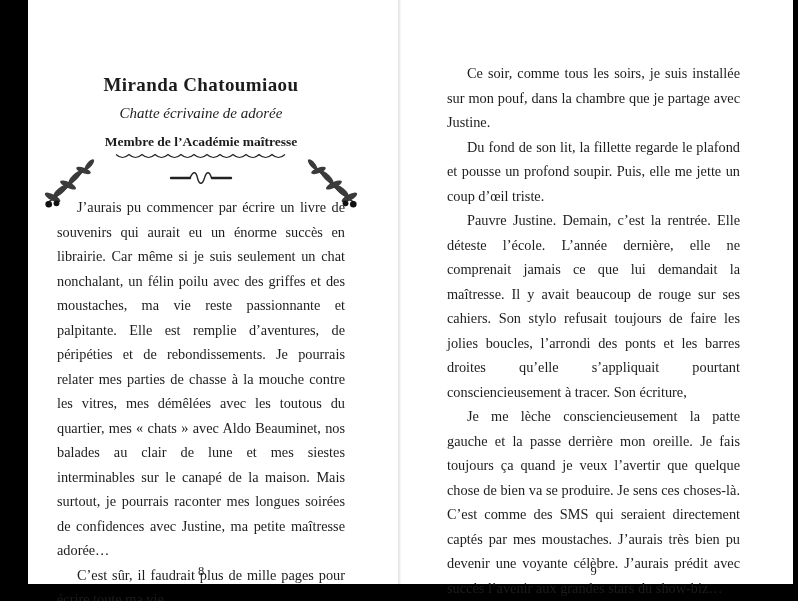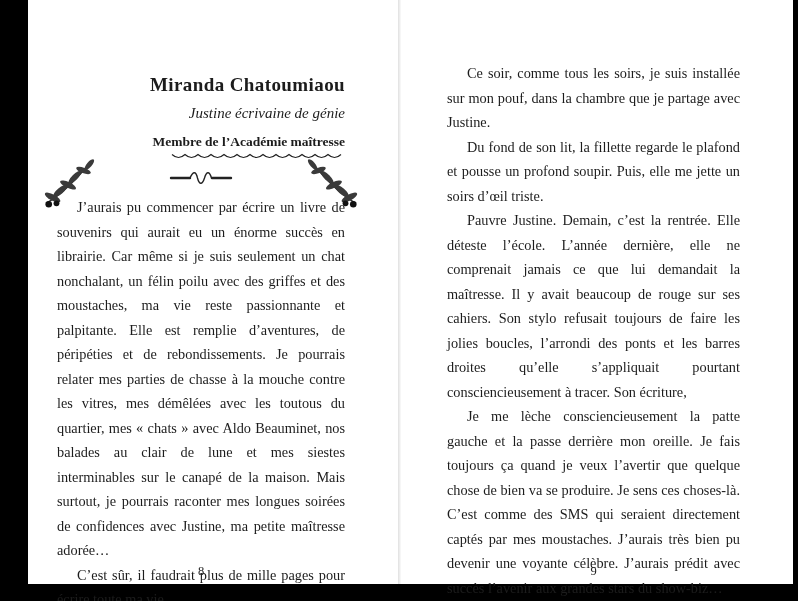--- a/index.html
+++ b/index.html
@@ -18,21 +18,21 @@
   .gutter {
     position: absolute; left: 398px; top: 0; width: 3px; height: 584px;
     background: linear-gradient(to right, rgba(0,0,0,0.12), rgba(0,0,0,0.02));
   }
 
   .page { position: absolute; top: 0; }
   .page-left  { left: 57px;  width: 288px; }
   .page-right { left: 447px; width: 293px; }
 
   
-  .chapter-head { position: relative; text-align: right; }
+  .chapter-head { position: relative; text-align: center; }
   .title {
     margin-top: 74px;
     font-size: 19px; font-weight: bold; letter-spacing: 0.4px;
   }
   .subtitle { margin-top: 9px; font-style: italic; font-size: 15px; }
   .affiliation { margin-top: 12px; font-weight: bold; font-size: 13.5px; }
   .scallop-wrap { margin-top: 2px; line-height: 0; }
   .branch { position: absolute; top: 84px; line-height: 0; }
   .branch-left  { left: -16px; }
   .branch-right { right: -16px; transform: scaleX(-1); }
@@ -82,21 +82,21 @@
             <ellipse cx="44" cy="12" rx="8" ry="2.8" transform="rotate(20 44 12)"></ellipse>
             <ellipse cx="50" cy="6" rx="7" ry="2.6" transform="rotate(-50 50 6)"></ellipse>
           </g>
           <circle cx="8" cy="47" r="3.4" fill="#111"></circle>
           <circle cx="16" cy="46" r="3" fill="#111"></circle>
         </svg>
       </span>
 
       <div class="title">Miranda Chatoumiaou</div>
 
-      <div class="subtitle">Justine écrivaine de génie</div>
+      <div class="subtitle">Chatte écrivaine de adorée</div>
 
       <div class="affiliation">Membre de l’Académie maîtresse</div>
 
       <div class="scallop-wrap">
         <svg width="176" height="9" viewBox="0 0 176 9">
           <path d="M3 2.5 q6.5 6 13 0 q6.5 6 13 0 q6.5 6 13 0 q6.5 6 13 0 q6.5 6 13 0 q6.5 6 13 0 q6.5 6 13 0 q6.5 6 13 0 q6.5 6 13 0 q6.5 6 13 0 q6.5 6 13 0 q6.5 6 13 0 q6.5 6 13 0" fill="none" stroke="#222" stroke-width="1.1"></path>
         </svg>
       </div>
 
       <span class="branch branch-right">
@@ -128,21 +128,21 @@
 
     <div class="body-text">
       <p>J’aurais pu commencer par écrire un livre de souvenirs qui aurait eu un énorme succès en librairie. Car même si je suis seulement un chat nonchalant, un félin poilu avec des griffes et des moustaches, ma vie reste passionnante et palpitante. Elle est remplie d’aventures, de péripéties et de rebondissements. Je pourrais relater mes parties de chasse à la mouche contre les vitres, mes démêlées avec les toutous du quartier, mes « chats » avec Aldo Beauminet, nos balades au clair de lune et mes siestes interminables sur le canapé de la maison. Mais surtout, je pourrais raconter mes longues soirées de confidences avec Justine, ma petite maîtresse adorée…</p>
       <p>C’est sûr, il faudrait plus de mille pages pour écrire toute ma vie.</p>
     </div>
   </div>
 
   <div class="page page-right">
     <div class="body-text">
       <p>Ce soir, comme tous les soirs, je suis installée sur mon pouf, dans la chambre que je partage avec Justine.</p>
-      <p>Du fond de son lit, la fillette regarde le plafond et pousse un profond soupir. Puis, elle me jette un soirs d’œil triste.</p>
+      <p>Du fond de son lit, la fillette regarde le plafond et pousse un profond soupir. Puis, elle me jette un coup d’œil triste.</p>
       <p>Pauvre Justine. Demain, c’est la rentrée. Elle déteste l’école. L’année dernière, elle ne comprenait jamais ce que lui demandait la maîtresse. Il y avait beaucoup de rouge sur ses cahiers. Son stylo refusait toujours de faire les jolies boucles, l’arrondi des ponts et les barres droites qu’elle s’appliquait pourtant consciencieusement à tracer. Son écriture,</p>
       <p>Je me lèche consciencieusement la patte gauche et la passe derrière mon oreille. Je fais toujours ça quand je veux l’avertir que quelque chose de bien va se produire. Je sens ces choses-là. C’est comme des SMS qui seraient directement captés par mes moustaches. J’aurais très bien pu devenir une voyante célèbre. J’aurais prédit avec succès l’avenir aux grandes stars du show-biz…</p>
     </div>
   </div>
 
   <div class="folio folio-left">8</div>
   <div class="folio folio-right">9</div>
 
 </div>
 

